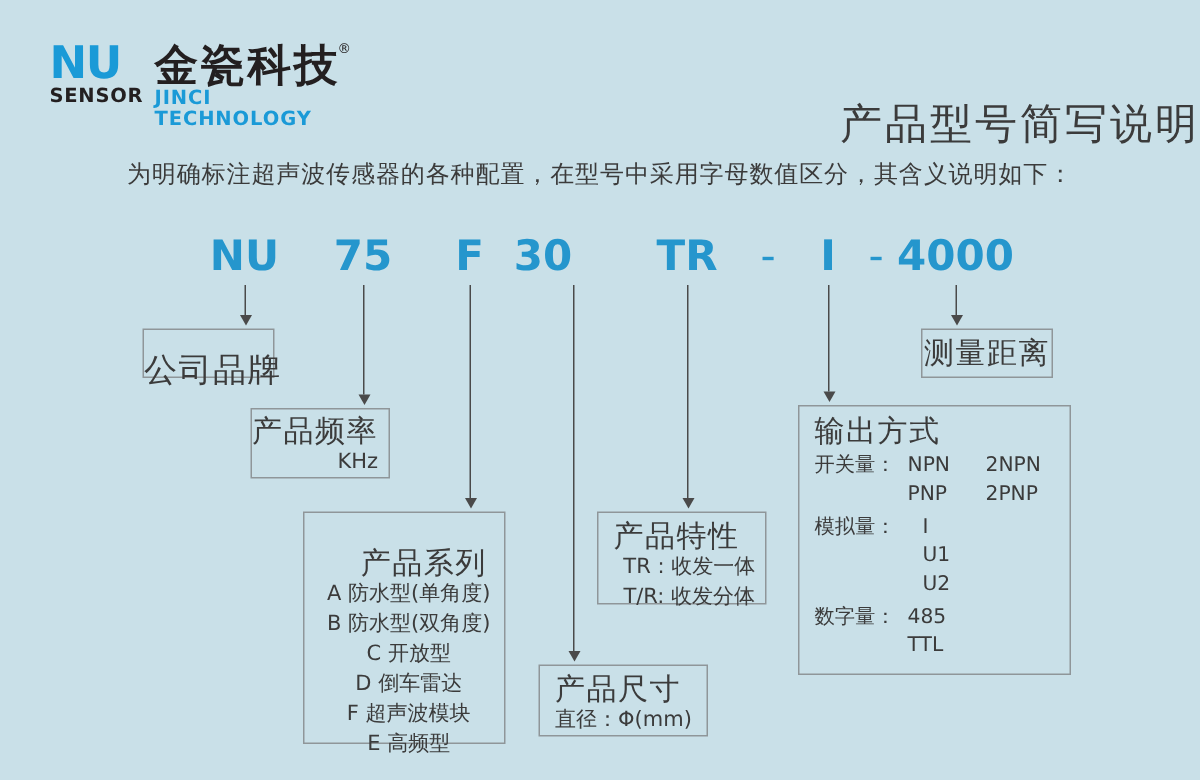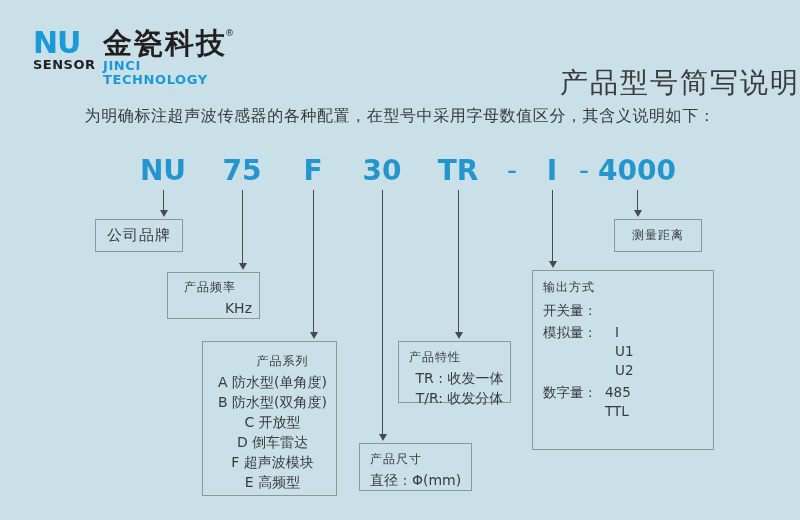--- a/index.html
+++ b/index.html
@@ -134,49 +134,49 @@
 
   
   .box {
     position: absolute;
     border: 1px solid #8f9699;
     background: transparent;
     box-sizing: border-box;
     color: #3b3b3b;
   }
   .box-title {
-    font-size: 12px;
+    font-size: 20px;
     letter-spacing: 1px;
     line-height: 22px;
     white-space: nowrap;
   }
   .box-line {
     font-size: 14px;
     line-height: 20px;
     white-space: nowrap;
   }
 
   
   #box-brand {
     left: 95px; top: 219px; width: 88px; height: 33px;
   }
   #box-brand .box-title {
-    text-align: center; line-height: 31px; font-size: 15px;
+    text-align: center; line-height: 31px; font-size: 22px; margin-top: 12px;
   }
 
   
   #box-frequency {
     left: 167px; top: 272px; width: 93px; height: 47px; padding: 3px 7px 0 0;
   }
   #box-frequency .box-title { text-align: center; }
   #box-frequency .box-line  { text-align: right; }
 
   
   #box-series {
-    left: 202px; top: 341px; width: 135px; height: 155px; padding-top: 8px;
+    left: 202px; top: 341px; width: 135px; height: 155px; padding-top: 22px;
   }
   #box-series .box-title { text-align: center; padding-left: 26px; }
   #box-series .box-line  { text-align: center; padding-left: 6px; }
 
   
   #box-feature {
     left: 398px; top: 341px; width: 113px; height: 62px; padding: 4px 0 0 10px;
   }
   #box-feature .box-title { text-align: left; }
   #box-feature .box-line  { text-align: center; }
@@ -230,21 +230,21 @@
     <div class="logo-en">JINCI TECHNOLOGY</div>
   </div>
 
   <div class="page-title">产品型号简写说明</div>
   <div class="page-subtitle">为明确标注超声波传感器的各种配置，在型号中采用字母数值区分，其含义说明如下：</div>
 
   <div id="code-row">
       <div class="code-seg" style="left: 163px; color: rgb(37, 150, 205);">NU</div>
       <div class="code-seg" style="left: 242px; color: rgb(37, 150, 205);">75</div>
       <div class="code-seg" style="left: 313px; color: rgb(37, 150, 205);">F</div>
-      <div class="code-seg" style="left: 382px; color: rgb(37, 150, 205);">30</div>
+      <div class="code-seg" style="left: 362px; color: rgb(37, 150, 205);">30</div>
       <div class="code-seg" style="left: 458px; color: rgb(37, 150, 205);">TR</div>
       <div class="code-seg code-dash" style="left: 512px; color: rgb(37, 150, 205);">-</div>
       <div class="code-seg" style="left: 552px; color: rgb(37, 150, 205);">I</div>
       <div class="code-seg code-dash" style="left: 584px; color: rgb(37, 150, 205);">-</div>
       <div class="code-seg" style="left: 637px; color: rgb(37, 150, 205);">4000</div>
     </div>
 
   <div id="leaders">
       <div class="lead" style="left: 163px; top: 190px; height: 20px;"></div>
       <div class="arrow-head" style="left: 163.5px; top: 210px;"></div>
@@ -296,20 +296,30 @@
     <div id="size-items">
         <div class="box-line">直径：Φ(mm)</div>
       </div>
   </div>
 
   <div class="box" id="box-output">
     <div class="box-title">输出方式</div>
     <div id="output-groups">
         <div class="out-group">
           <div class="out-label">开关量：</div>
+          <div class="out-vals">
+            <div class="out-row">
+              <span class="out-c1">NPN</span>
+              <span class="out-c2">2NPN</span>
+            </div>
+            <div class="out-row">
+              <span class="out-c1">PNP</span>
+              <span class="out-c2">2PNP</span>
+            </div>
+          </div>
         </div>
         <div class="out-group out-analog">
           <div class="out-label">模拟量：</div>
           <div class="out-vals">
             <div class="out-row">
               <span class="out-c1">I</span>
               <span class="out-c2"></span>
             </div>
             <div class="out-row">
               <span class="out-c1">U1</span>

